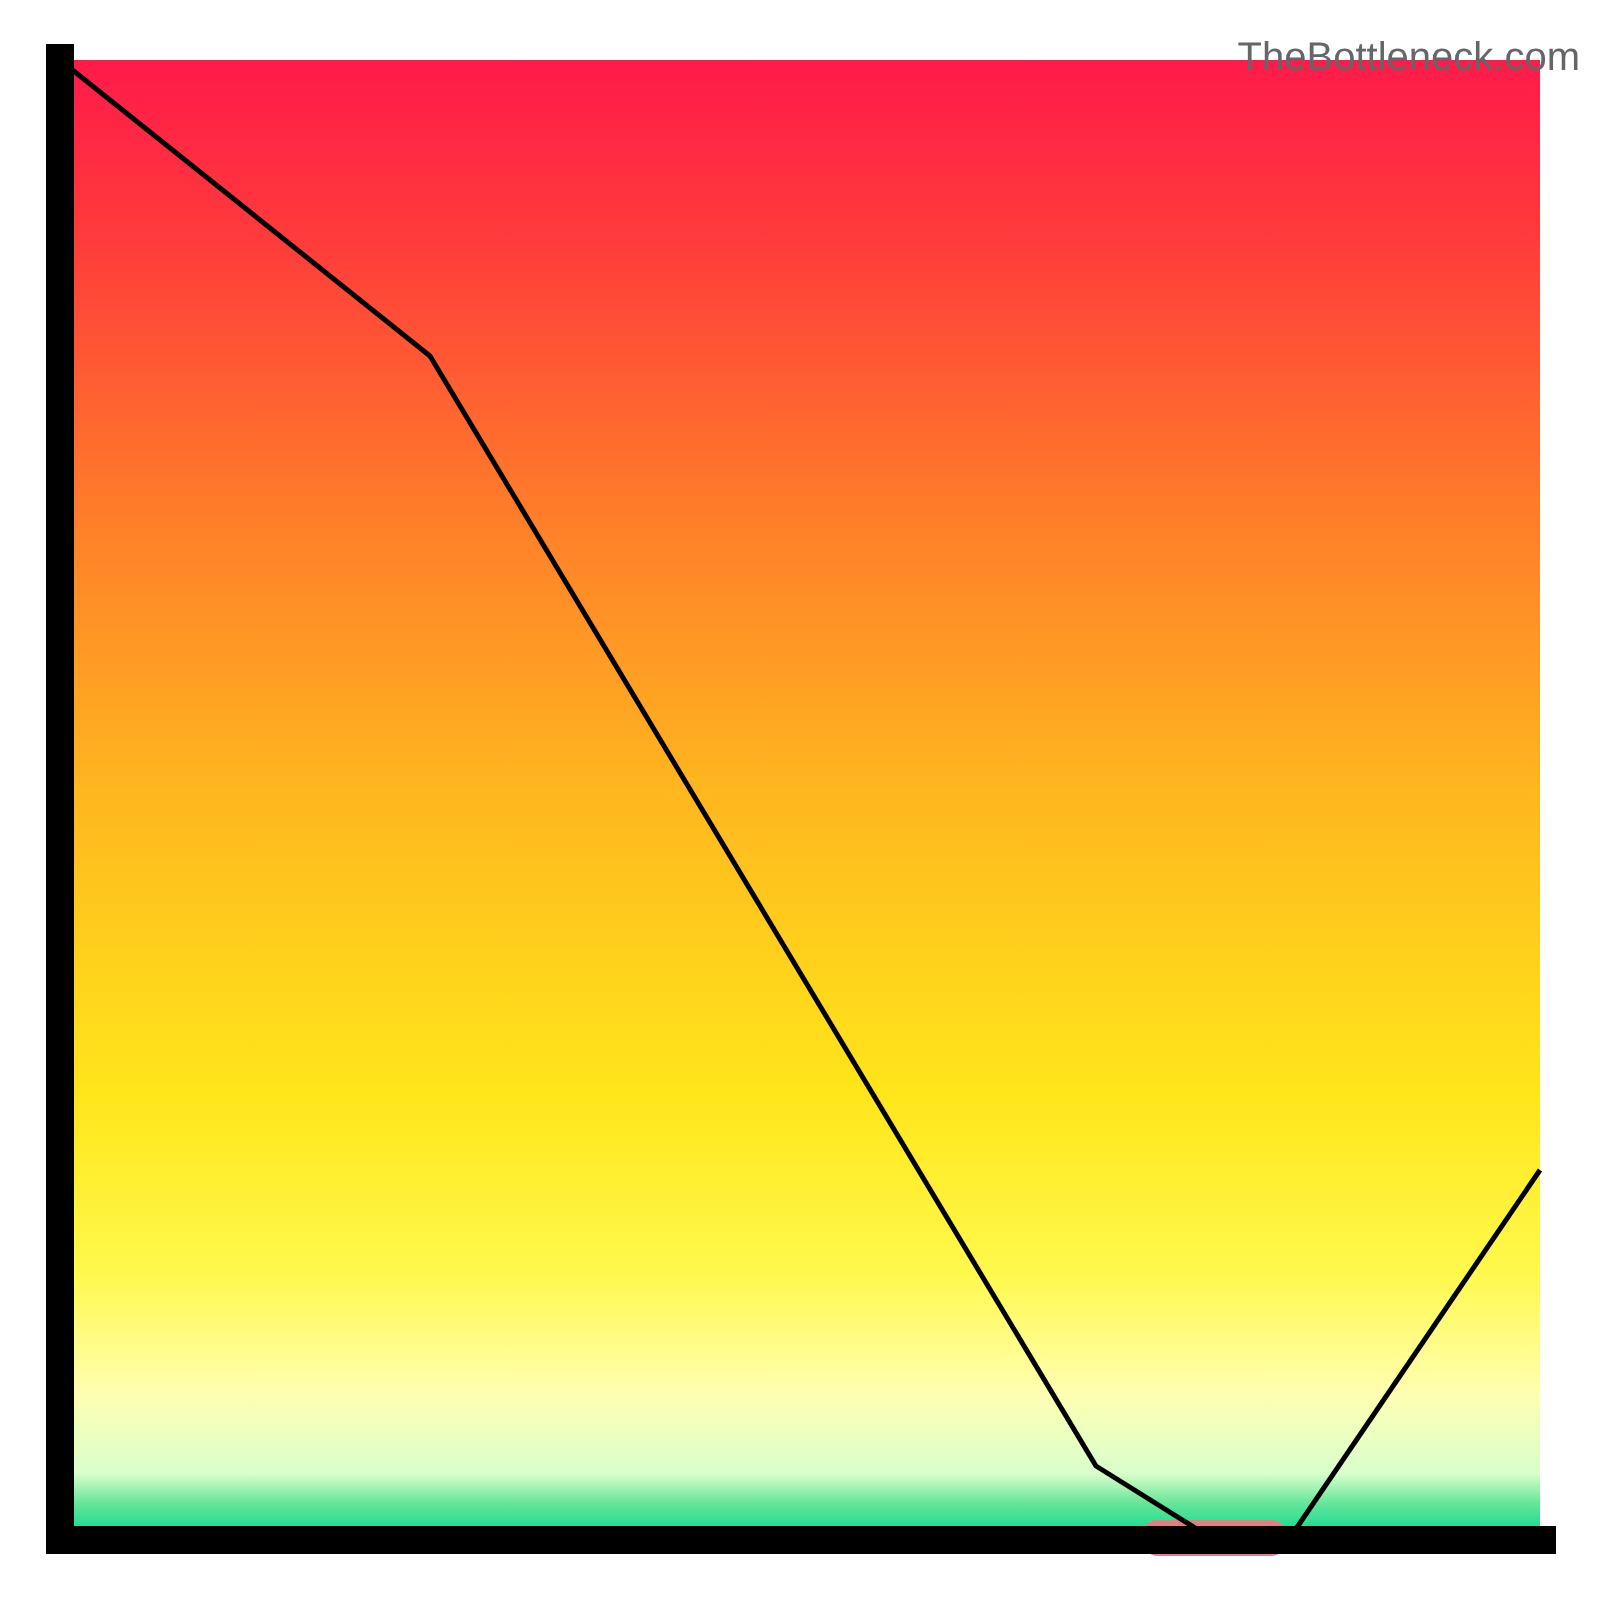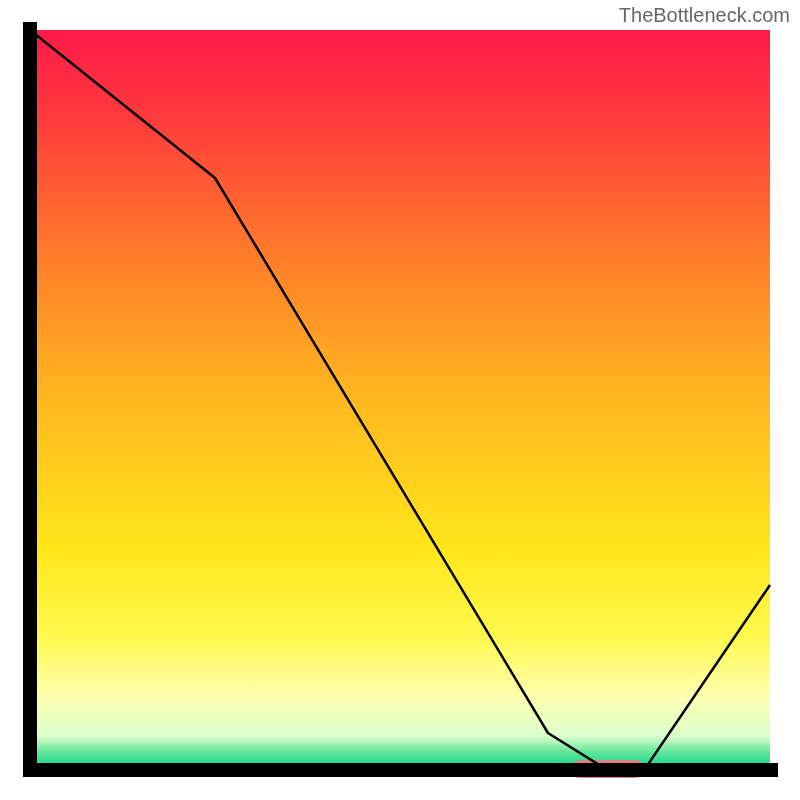--- a/index.html
+++ b/index.html
@@ -10,21 +10,21 @@
     background: #fff;
     font-family: Arial, sans-serif;
   }
   .container {
     width: 800px;
     height: 800px;
     position: relative;
   }
   .watermark {
     position: absolute;
-    top: 4px;
+    top: 18px;
     right: 10px;
     color: #666;
     font-size: 20px;
     font-weight: 500;
     z-index: 10;
   }
   svg {
     display: block;
   }
 </style>

